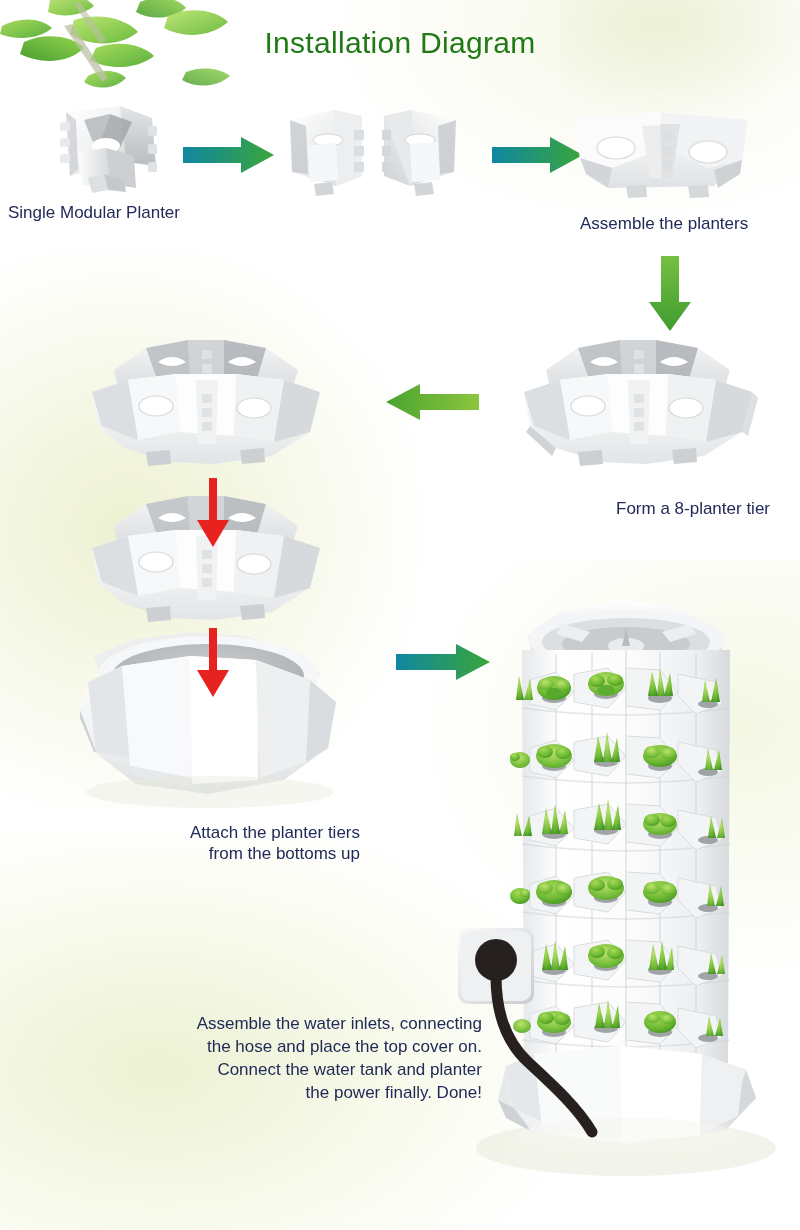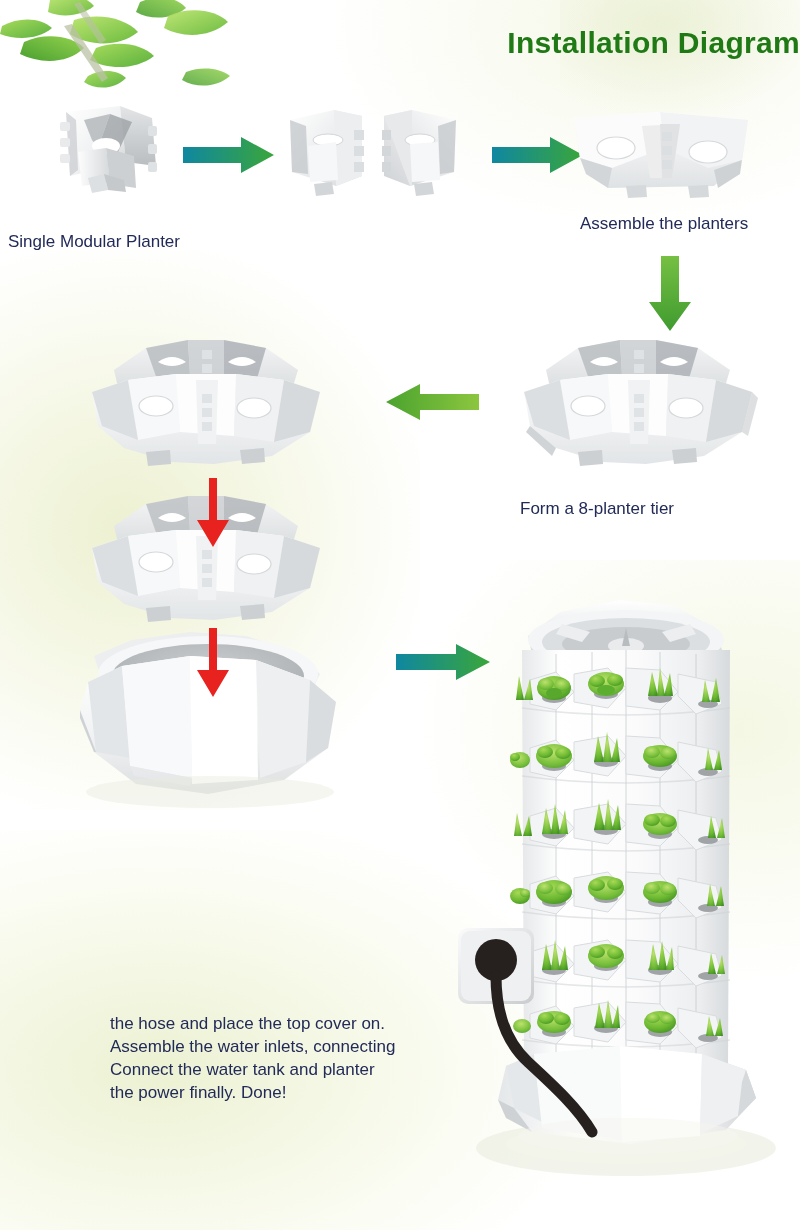--- a/index.html
+++ b/index.html
@@ -21,27 +21,27 @@
   .bg-tint-d{position:absolute;left:320px;top:0px;width:520px;height:230px;
     background:radial-gradient(ellipse at 60% 10%, rgba(238,243,214,.55) 0%, rgba(255,255,255,0) 70%);}
   .bg-sheen{position:absolute;left:560px;top:0;width:260px;height:120px;
     background:radial-gradient(ellipse at 40% 20%, rgba(226,234,198,.55) 0%, rgba(255,255,255,0) 70%);}
 
   
   .leaves{position:absolute;left:-10px;top:-18px;width:250px;height:115px;}
 
   
   .title{
-    position:absolute;left:0;right:0;top:26px;text-align:right;
-    font-size:30px;font-weight:bold;color:#1f7a15;letter-spacing:.3px;
+    position:absolute;left:0;right:0;top:26px;text-align:center;
+    font-size:30px;font-weight:normal;color:#1f7a15;letter-spacing:.3px;
   }
 
   
   .cap{position:absolute;color:#222a58;font-size:17px;line-height:1.25;}
-  .cap-c{text-align:left;}
+  .cap-c{text-align:right;}
 
   
   .arrow{position:absolute;}
   .arrow svg{display:block;}
 
   
   .art{position:absolute;}
   .art svg{display:block;overflow:visible;}
 </style>
 </head>
@@ -121,21 +121,21 @@
       <rect x="12" y="22" width="10" height="9" rx="2" fill="#e8eaec"></rect>
       <rect x="12" y="38" width="10" height="9" rx="2" fill="#e8eaec"></rect>
       <rect x="12" y="54" width="10" height="9" rx="2" fill="#e8eaec"></rect>
       <rect x="100" y="26" width="9" height="10" rx="2" fill="#dfe2e4"></rect>
       <rect x="100" y="44" width="9" height="10" rx="2" fill="#dfe2e4"></rect>
       <rect x="100" y="62" width="9" height="10" rx="2" fill="#dfe2e4"></rect>
       <path d="M40 78 L56 74 L60 90 L44 93 Z" fill="#dde0e2"></path>
       <path d="M56 74 L76 80 L78 92 L60 90 Z" fill="#c6c9cc"></path>
     </svg>
   </div>
-  <div class="cap" style="left:8px;top:231px;width:200px;">Single Modular Planter</div>
+  <div class="cap" style="left:8px;top:202px;width:200px;">Single Modular Planter</div>
 
   <div class="arrow" style="left:183px;top:136px;">
     <svg width="92" height="38" viewBox="0 0 92 38">
       <defs>
           <linearGradient id="agr1" x1="0" y1="0" x2="1" y2="0">
         <stop offset="0" stop-color="#0f87a0"></stop>
             <stop offset="1" stop-color="#3aa63a"></stop>
           </linearGradient>
         </defs>
       <path d="M0 11 L58 11 L58 1 L91 19 L58 37 L58 27 L0 27 Z" fill="url(#agr1)"></path>
@@ -380,20 +380,24 @@
       <polygon points="18,54 52,38 60,130 26,124" fill="#e3e6e8"></polygon>
       <polygon points="52,38 120,28 122,150 60,138" fill="#f8f9fa"></polygon>
       <polygon points="120,28 186,32 188,152 122,156" fill="#ffffff"></polygon>
       <polygon points="186,32 240,52 236,134 190,150" fill="#edeff0"></polygon>
       <polygon points="240,52 266,74 258,120 236,134" fill="#dadde0"></polygon>
       <polygon points="10,82 26,124 24,124 10,90" fill="#cfd2d5"></polygon>
       <path d="M60 138 L122 150 L120 158 L64 148 Z" fill="#e8eaec" opacity=".7"></path>
 
       <ellipse cx="140" cy="164" rx="124" ry="16" fill="#e8ebde" opacity=".45"></ellipse>
     </svg>
+  </div>
+  <div class="cap cap-c" style="left:60px;top:822px;width:300px;">
+    <div>Attach the planter tiers</div>
+    <div>from the bottoms up</div>
   </div>
 
   <div class="arrow" style="left:396px;top:642px;">
     <svg width="96" height="40" viewBox="0 0 96 40">
       <defs>
           <linearGradient id="agr7" x1="0" y1="0" x2="1" y2="0">
         <stop offset="0" stop-color="#0f87a0"></stop>
             <stop offset="1" stop-color="#3aa63a"></stop>
           </linearGradient>
         </defs>
@@ -747,19 +751,19 @@
       <g>
         <rect x="-12" y="340" width="76" height="76" rx="10" fill="url(#socketG)"></rect>
         <rect x="-9" y="343" width="70" height="70" rx="9" fill="#eef0f1"></rect>
         <circle cx="26" cy="372" r="21" fill="#26211f"></circle>
         <path d="M26 388 C26 420 34 452 58 474 C84 498 108 520 122 544" stroke="#26211f" stroke-width="11" fill="none" stroke-linecap="round"></path>
       </g>
     </svg>
   </div>
 
   <div class="cap cap-c" style="left:110px;top:1013px;width:372px;line-height:1.35;">
+    <div>Assemble the water inlets, connecting</div>
     <div>the hose and place the top cover on.</div>
-    <div>Assemble the water inlets, connecting</div>
     <div>Connect the water tank and planter</div>
     <div>the power finally. Done!</div>
   </div>
 
 </div>
 
 </body></html>

